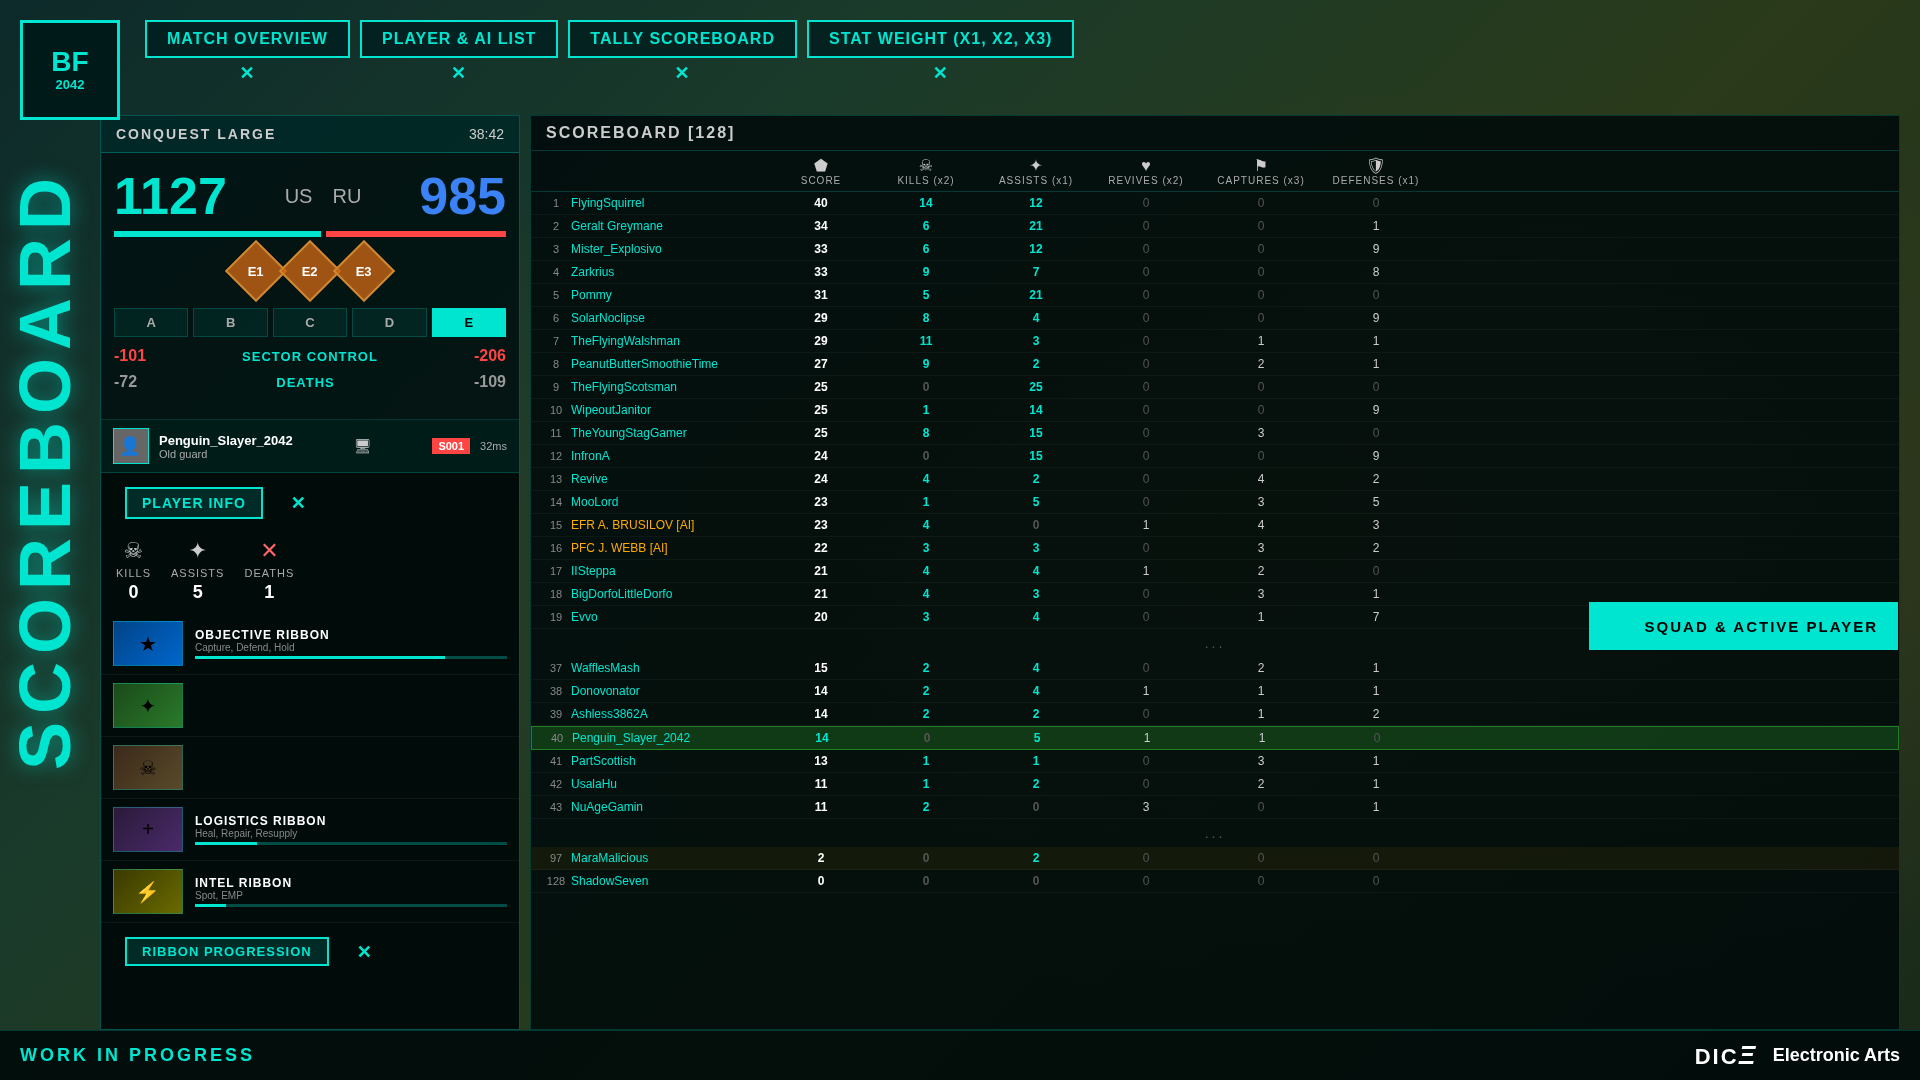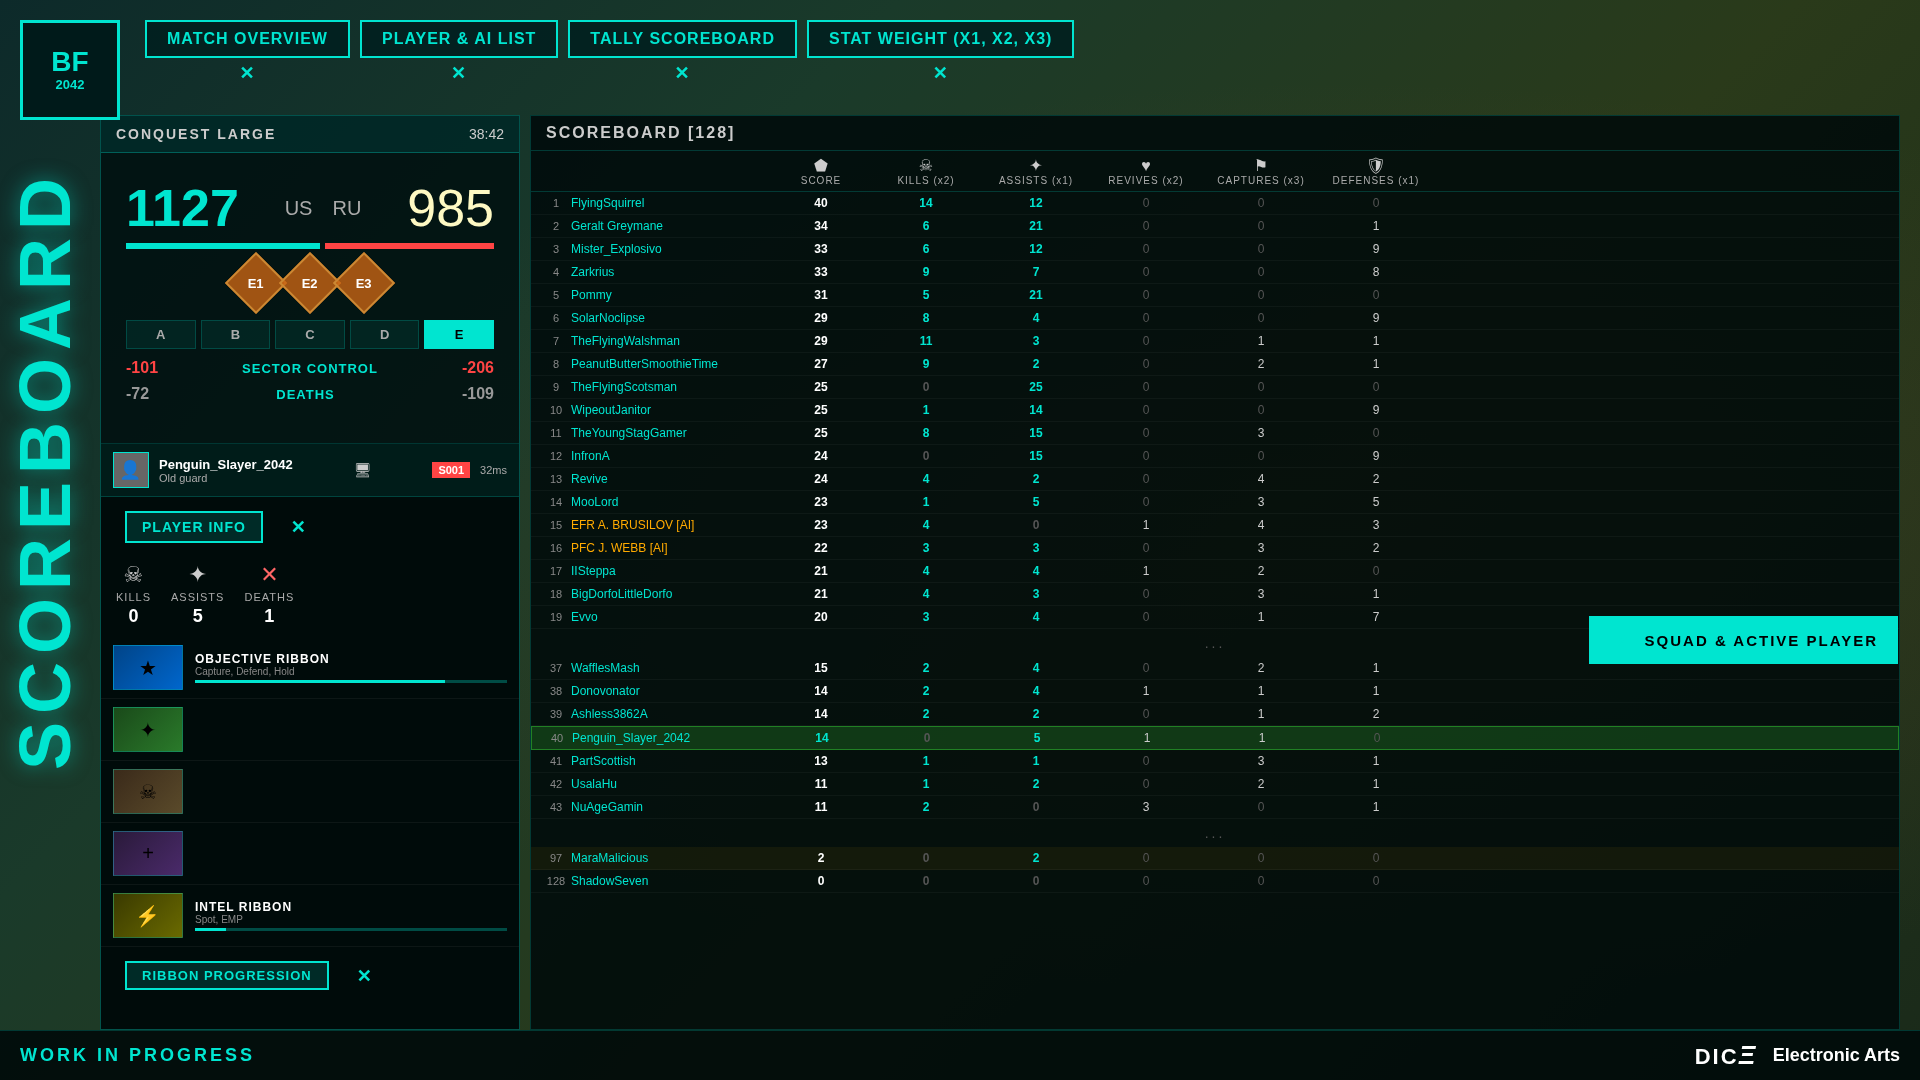--- a/index.html
+++ b/index.html
@@ -141,43 +141,43 @@
       font-weight: 700;
       color: #ccc;
       letter-spacing: 2px;
     }
     .panel-value {
       font-size: 14px;
       color: #ccc;
     }
 
     .match-content {
-      padding: 25px;
+      padding: 13px;
     }
 
     .score-row {
       display: flex;
       align-items: center;
       justify-content: space-between;
       margin-bottom: 5px;
     }
     .score-us {
       font-size: 52px;
       font-weight: 900;
       color: #00e5d0;
     }
     .score-team-label {
       font-size: 20px;
       font-weight: 400;
       color: #aaa;
     }
     .score-ru {
       font-size: 52px;
-      font-weight: 400;
-      color: #fef9c3;
+      font-weight: 700;
+      color: #3b82f6;
     }
 
     .score-bar-row {
       display: flex;
       gap: 5px;
       margin-bottom: 12px;
     }
     .score-bar-us {
       height: 6px;
       background: #00e5d0;
@@ -702,20 +702,27 @@
           </div>
         </div>
         <div class="ribbon-item">
           <div class="ribbon-icon-visual" style="background: linear-gradient(135deg, #1a4a1a, #2a7a2a); border: 1px solid rgba(0,229,208,0.3);">✦</div>
         </div>
         <div class="ribbon-item">
           <div class="ribbon-icon-visual" style="background: linear-gradient(135deg, #3a2a1a, #5a4a2a); border: 1px solid rgba(0,229,208,0.3);">☠</div>
         </div>
         <div class="ribbon-item">
           <div class="ribbon-icon-visual" style="background: linear-gradient(135deg, #2a1a3a, #4a2a6a); border: 1px solid rgba(0,229,208,0.3);">+</div>
+          <div style="flex:1;">
+            <div class="ribbon-name">LOGISTICS RIBBON</div>
+            <div class="ribbon-desc">Heal, Repair, Resupply</div>
+            <div class="ribbon-progress-bar">
+                <div class="ribbon-progress-fill" style="width:20%;"></div>
+              </div>
+          </div>
         </div>
         <div class="ribbon-item">
           <div class="ribbon-icon-visual" style="background: linear-gradient(135deg, #3a3a00, #6a6a00); border: 1px solid rgba(0,229,208,0.3);">⚡</div>
           <div style="flex:1;">
             <div class="ribbon-name">INTEL RIBBON</div>
             <div class="ribbon-desc">Spot, EMP</div>
             <div class="ribbon-progress-bar">
                 <div class="ribbon-progress-fill" style="width:10%;"></div>
               </div>
           </div>
@@ -1045,21 +1052,21 @@
     <div class="sb-cell assists-val "><span style="color:#555">0</span></div>
     <div class="sb-cell"><span style="color:#555">0</span></div>
     <div class="sb-cell"><span style="color:#555">0</span></div>
     <div class="sb-cell"><span style="color:#555">0</span></div>
   </div>
       </div>
 
   </div>
 </div>
 
-<div class="squad-badge" style="right: 22px; bottom: 416px;">
+<div class="squad-badge" style="right: 22px; bottom: 430px;">
   <span class="squad-x">✕</span>
   <span>SQUAD &amp; ACTIVE PLAYER</span>
 </div>
 
 <div class="bottom-bar">
   <span class="wip-text">WORK IN PROGRESS</span>
   <div class="ea-logo">
     <span class="dice-logo">
       DIC<span style="font-style:italic; font-size:26px;">Ξ</span>
     </span>

